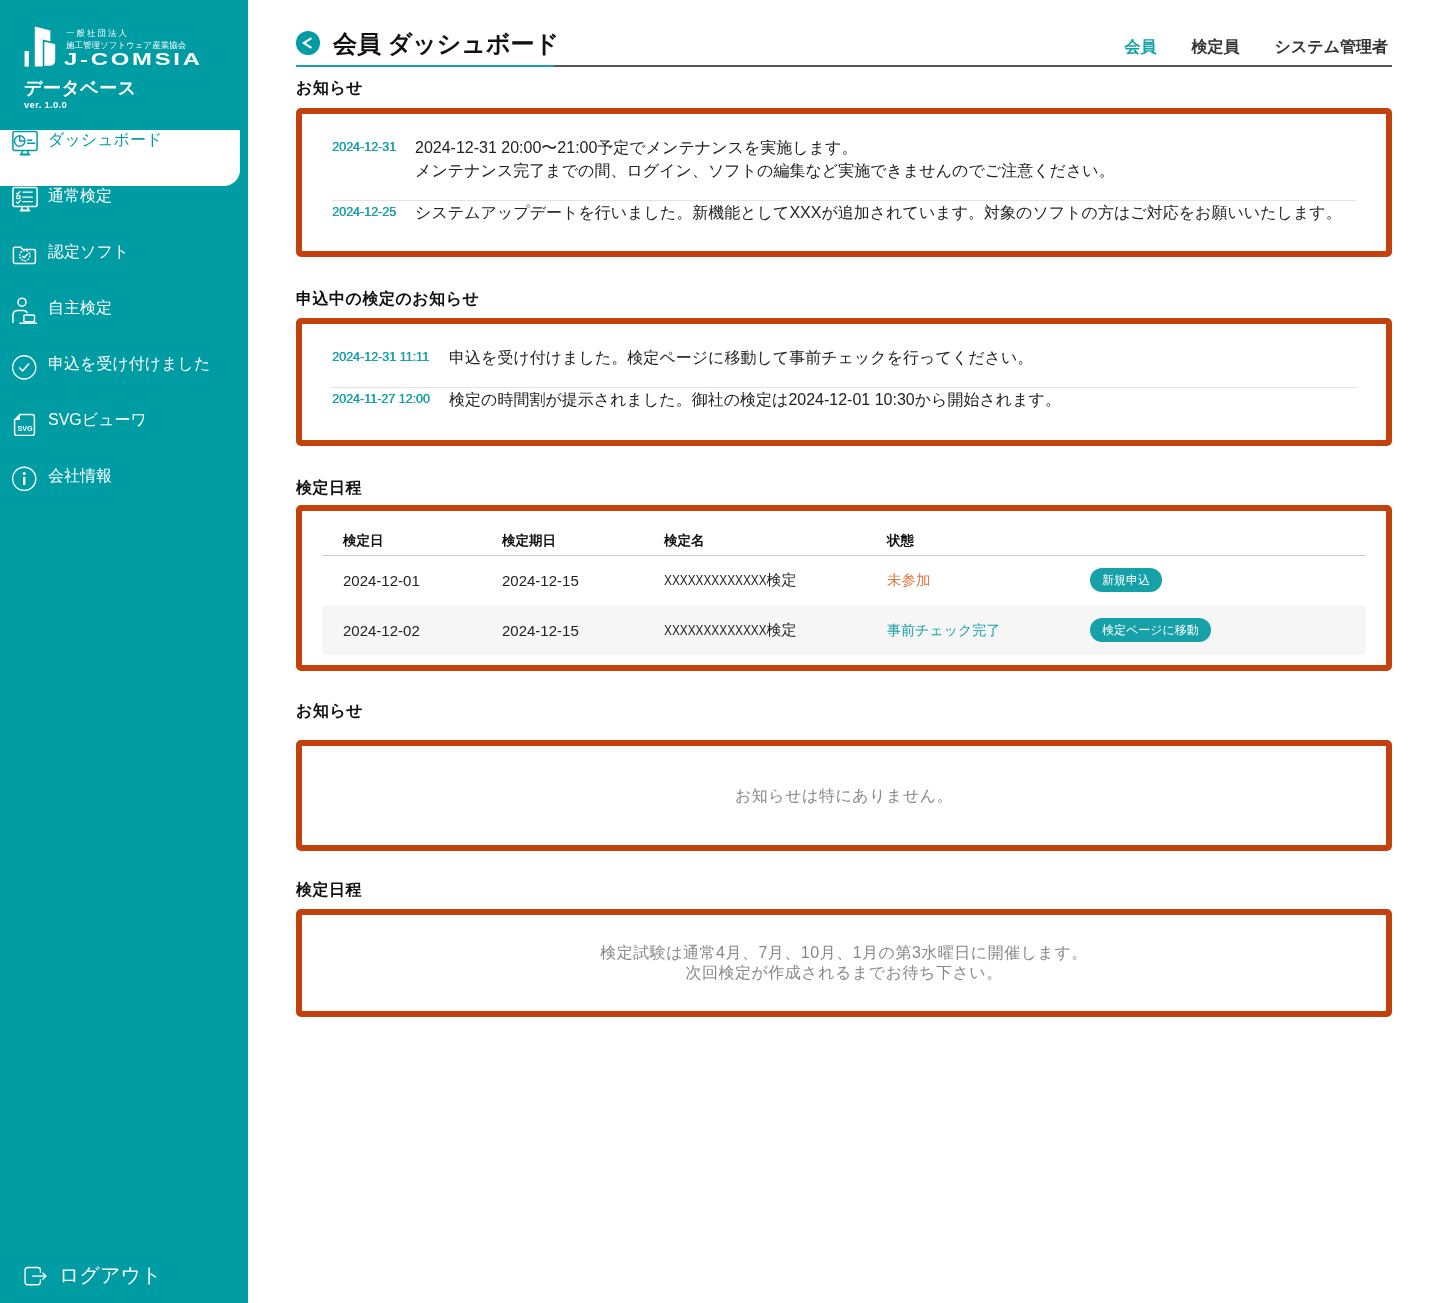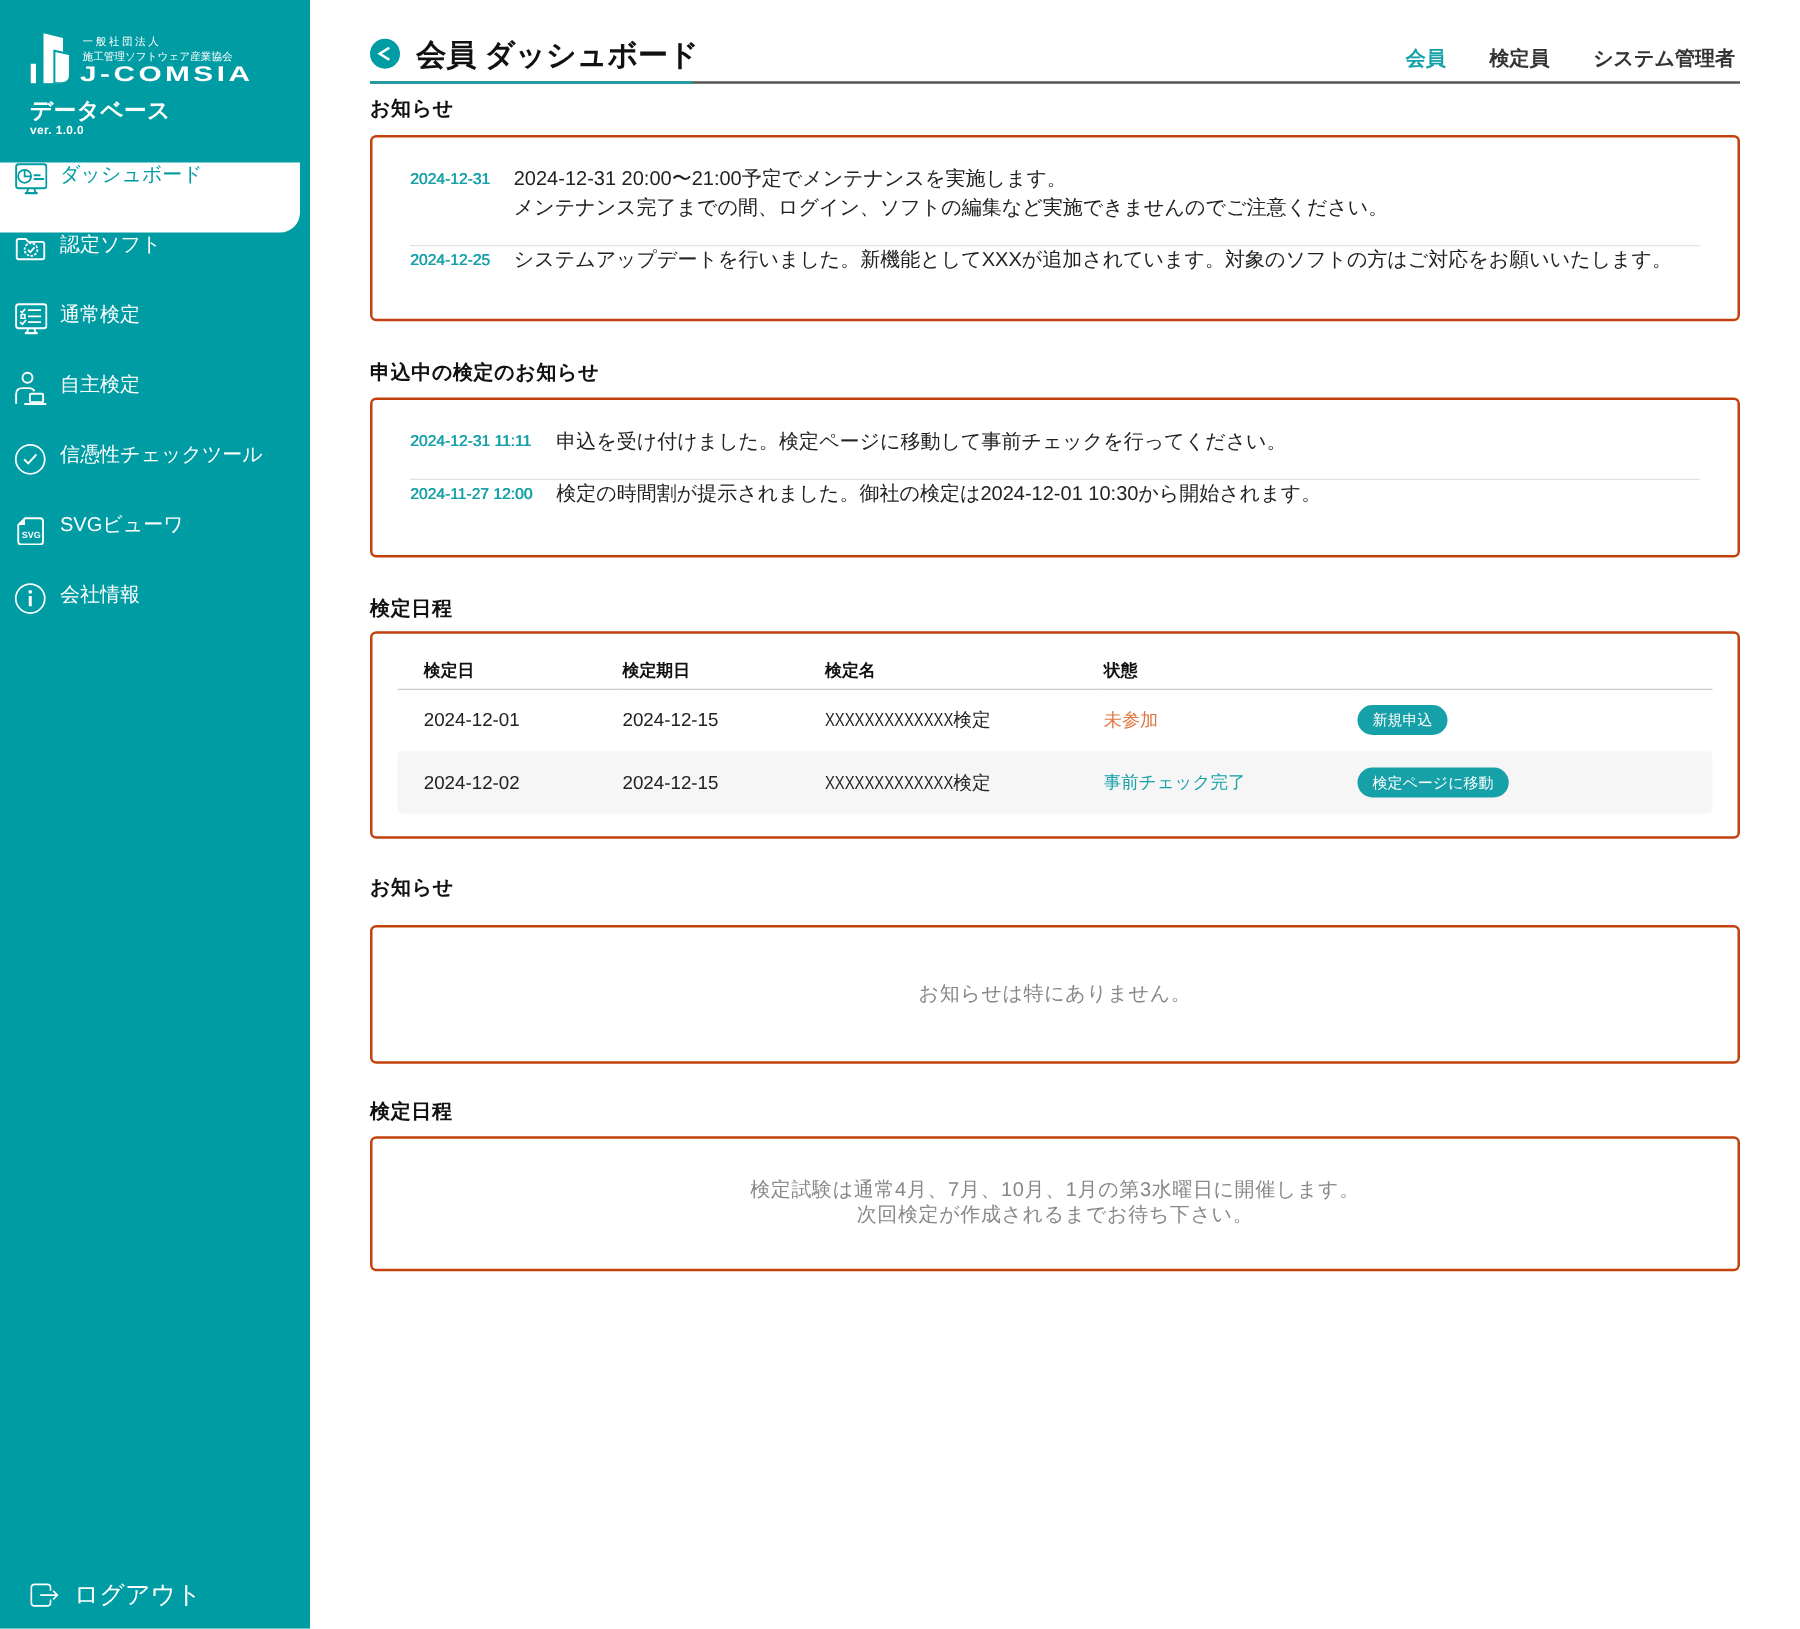--- a/index.html
+++ b/index.html
@@ -30,21 +30,21 @@
 main { position:absolute; left:296px; top:0; width:1096px; }
 .pagehead { position:relative; height:51px; }
 .back { position:absolute; left:0; top:31px; width:24px; height:24px; border-radius:50%; background:var(--teal); display:flex; align-items:center; justify-content:center; }
 h1 { position:absolute; left:37px; top:28px; font-size:24px; color:#111; letter-spacing:0px; white-space:nowrap; }
 .topnav { position:absolute; right:4px; top:37px; font-size:16px; font-weight:bold; color:#333; white-space:nowrap; }
 .topnav span { margin-left:35px; }
 .topnav .on { color:var(--teal-light); }
 .rule { position:absolute; left:0; top:65px; width:1096px; height:2px; background:#555; }
 .rule i { position:absolute; left:0; top:0; width:258px; height:2px; background:var(--teal-light); display:block; }
 h2 { font-size:16px; line-height:19px; height:19px; color:#111; letter-spacing:0.5px; font-weight:bold; }
-.box { border:2px solid #c2410c; border-radius:5px; background:#fff; }
+.box { border:6px solid #c2410c; border-radius:5px; background:#fff; }
 .nbox { padding:22px 30px 0; }
 .nrow { display:flex; }
 .nrow + .nrow { border-top:1px solid #e3e3e3; }
 .nrow { padding-bottom:18px; }
 .ndate { flex:none; color:var(--teal-light); font-size:12.5px; font-weight:500; padding-top:4px; letter-spacing:0px; text-shadow:0.5px 0 0 currentColor; }
 .nbox1 .ndate { width:83px; }
 .nbox2 .ndate { width:117px; }
 .nmsg { font-size:16px; color:var(--dark); line-height:23px; letter-spacing:0px; }
 
 .tbox { padding:12px 20px 0; height:166px; }
@@ -86,53 +86,53 @@
         <path d="M7.7 5.8 V11 H12.9" stroke-width="1.4"></path>
         <path d="M15 10.2 H20.4"></path>
           <path d="M15 13.2 H23.3"></path>
         <path d="M10.7 20.6 L9.5 24.2 M15.3 20.6 L16.5 24.2"></path>
         <path d="M8.6 24.5 H17.4" stroke-width="1.8" stroke-linecap="round"></path>
       </svg>
       <span>ダッシュボード</span>
     </div>
     <div class="mi">
       <svg viewBox="0 0 26 26" fill="none" stroke="#fff" stroke-width="1.5">
-        <path d="M1.4 19.8 V6.8 Q1.4 5.2 3 5.2 H8.6 L10.7 7.5 H21.8 Q23.4 7.5 23.4 9.1 V19.8 Q23.4 21.4 21.8 21.4 H3 Q1.4 21.4 1.4 19.8 Z"></path>
-        <circle cx="12.8" cy="13.6" r="5.1" stroke-width="1.4" stroke-dasharray="2 1.1"></circle>
-        <path d="M10.3 13.9 L12.2 15.8 L15.6 11.9" stroke-width="1.4"></path>
-      </svg>
-      <span>認定ソフト</span>
-    </div>
-    <div class="mi">
-      <svg viewBox="0 0 26 26" fill="none" stroke="#fff" stroke-width="1.5">
         <rect x="0.9" y="1.4" width="24.2" height="19.2" rx="2"></rect>
         <path d="M4.3 6.9 L5.7 8.1 L8.2 5.1" stroke-width="1.3"></path>
         <rect x="4.9" y="9.6" width="3" height="3" stroke-width="1.2"></rect>
         <path d="M4.1 15.7 L5.9 17.4 L8.9 13.9" stroke-width="1.3"></path>
         <path d="M10.4 6.1 H20.8 M10.4 11.1 H20.8 M10.4 15.7 H20.8" stroke-width="1.3"></path>
         <path d="M10.7 20.6 L9.5 24.2 M15.3 20.6 L16.5 24.2"></path>
         <path d="M8.6 24.5 H17.4" stroke-width="1.8" stroke-linecap="round"></path>
       </svg>
       <span>通常検定</span>
     </div>
     <div class="mi">
+      <svg viewBox="0 0 26 26" fill="none" stroke="#fff" stroke-width="1.5">
+        <path d="M1.4 19.8 V6.8 Q1.4 5.2 3 5.2 H8.6 L10.7 7.5 H21.8 Q23.4 7.5 23.4 9.1 V19.8 Q23.4 21.4 21.8 21.4 H3 Q1.4 21.4 1.4 19.8 Z"></path>
+        <circle cx="12.8" cy="13.6" r="5.1" stroke-width="1.4" stroke-dasharray="2 1.1"></circle>
+        <path d="M10.3 13.9 L12.2 15.8 L15.6 11.9" stroke-width="1.4"></path>
+      </svg>
+      <span>認定ソフト</span>
+    </div>
+    <div class="mi">
       <svg viewBox="0 0 26 30" style="height:30px; margin-top:-4px" fill="none" stroke="#fff" stroke-width="1.5">
         <circle cx="10" cy="8.2" r="4"></circle>
         <path d="M0.9 29 V21.5 Q0.9 16.5 5.9 16.5 H11.4 Q14.4 16.5 15.6 19"></path>
         <rect x="11.9" y="21" width="10.6" height="6.8" rx="1"></rect>
         <path d="M7.4 29.2 H25" stroke-width="1.5"></path>
       </svg>
       <span>自主検定</span>
     </div>
     <div class="mi">
       <svg viewBox="0 0 26 26" fill="none" stroke="#fff" stroke-width="1.5">
         <circle cx="12.2" cy="13.4" r="11.6" stroke-width="1.4"></circle>
         <path d="M7.3 13.5 L10.6 16.8 L17.1 9.6"></path>
       </svg>
-      <span>信憑性チェックツール</span>
+      <span>申込を受け付けました</span>
     </div>
     <div class="mi">
       <svg viewBox="0 0 26 26" fill="none" stroke="#fff" stroke-width="1.5">
         <path d="M8 4.6 H20 Q22.4 4.6 22.4 7 V23.2 Q22.4 25.6 20 25.6 H5 Q2.6 25.6 2.6 23.2 V10 Z"></path>
         <polygon points="8,4.6 8,10 2.6,10" fill="#fff" stroke="none"></polygon>
         <text x="13" y="20.8" font-size="7.2" font-weight="bold" fill="#fff" stroke="none" text-anchor="middle" font-family="Liberation Sans,sans-serif">SVG</text>
       </svg>
       <span>SVGビューワ</span>
     </div>
     <div class="mi">

